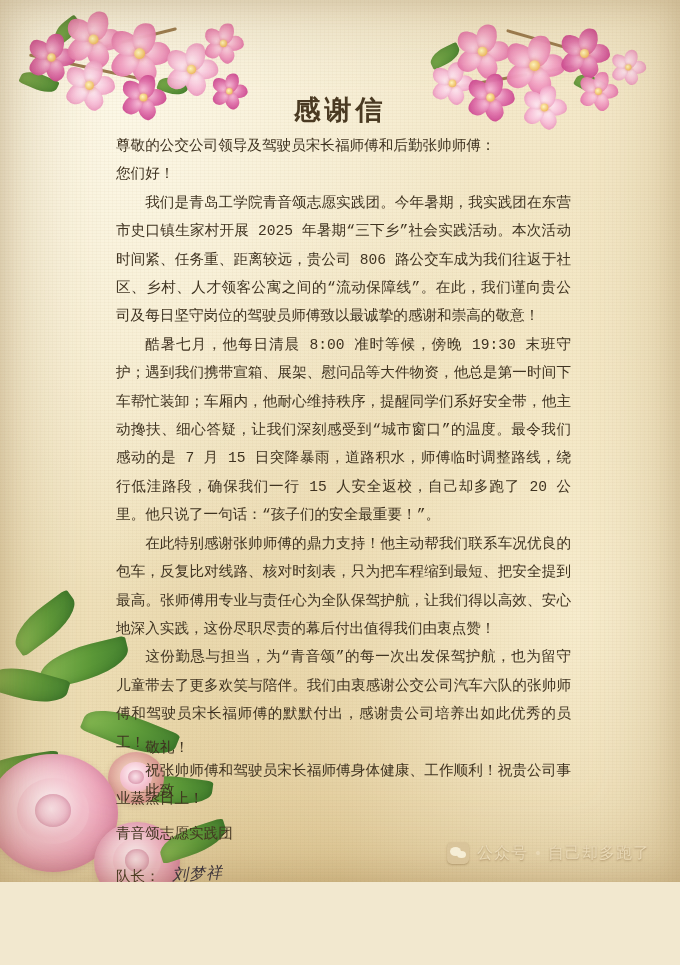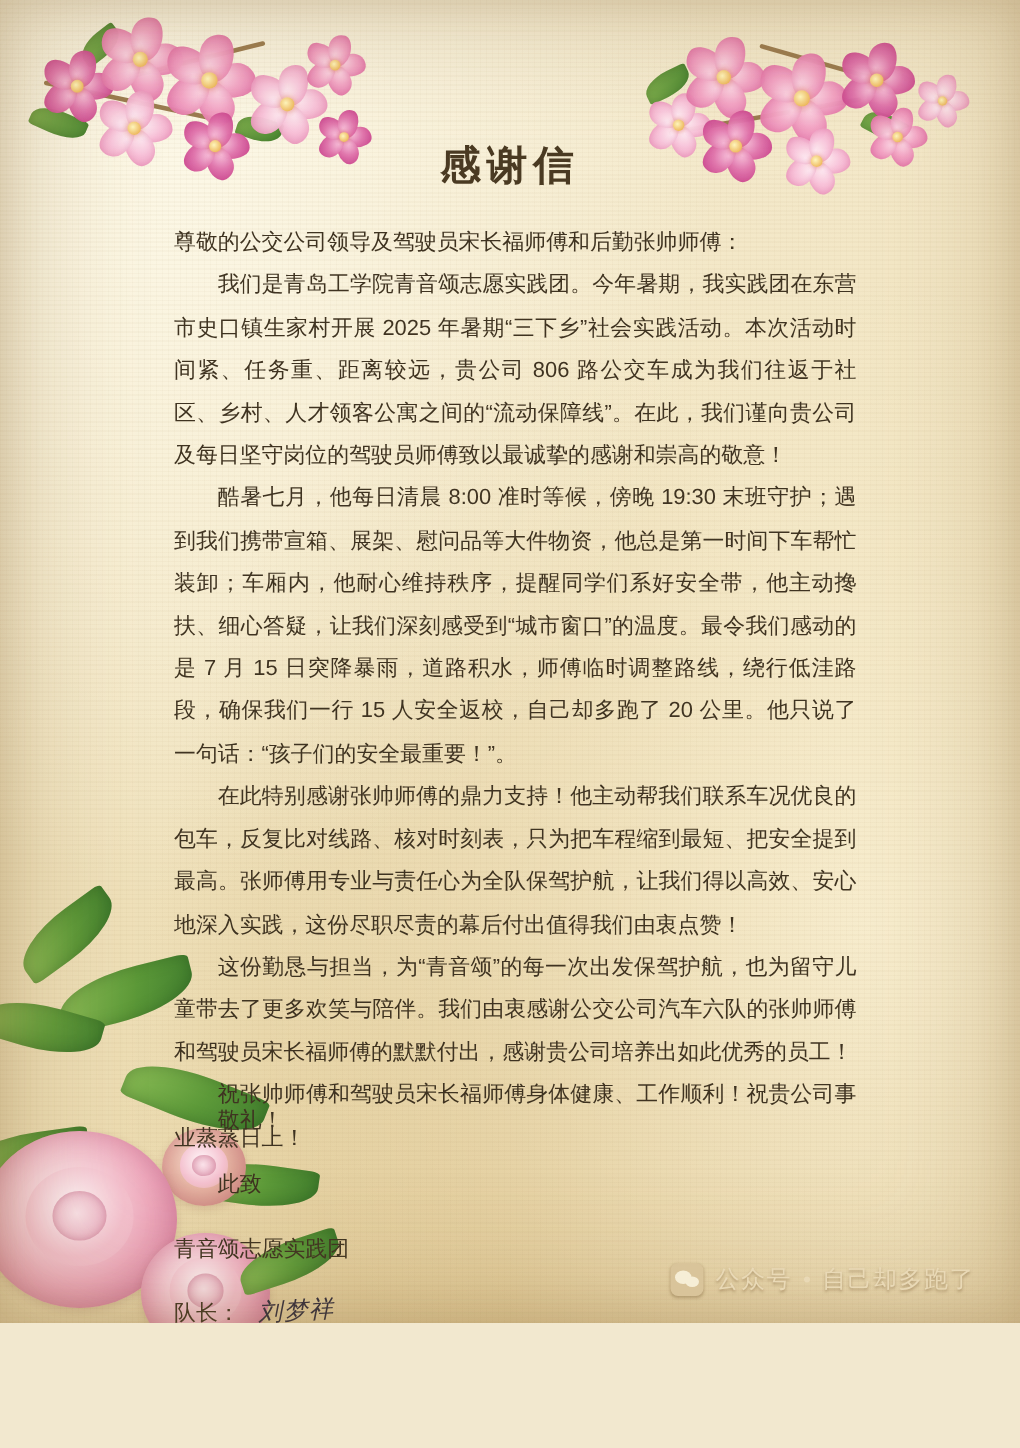--- a/index.html
+++ b/index.html
@@ -56,24 +56,24 @@
     width: 680px;
     text-align: center;
     font-family: "DejaVu Serif", serif;
     font-size: 27px;
     font-weight: 700;
     letter-spacing: 4px;
     color: #4a3a22;
   }
   .body-text {
     position: absolute;
-    top: 148px;
+    top: 132px;
     left: 116px;
     width: 455px;
-    font-family: Liberation Sans, sans-serif;
+    font-family: Liberation Mono, monospace;
     font-size: 14.6px;
     line-height: 28.4px;
     color: #3f3321;
     text-align: justify;
     text-justify: inter-character;
   }
   .body-text p {
     margin: 0;
   }
   .indent {
@@ -438,20 +438,21 @@
     <div class="rose rose-mid"></div>
     <div class="bleaf" style="left:176px; top:232px; width:70px; height:26px; transform:rotate(-18deg);"></div>
   </div>
 
   <div class="letter">
 
     <div class="title">感谢信</div>
 
     <div class="body-text">
       <p>尊敬的公交公司领导及驾驶员宋长福师傅和后勤张帅师傅：</p>
+      <p>您们好！</p>
       <p class="indent">我们是青岛工学院青音颂志愿实践团。今年暑期，我实践团在东营市史口镇生家村开展 2025 年暑期“三下乡”社会实践活动。本次活动时间紧、任务重、距离较远，贵公司 806 路公交车成为我们往返于社区、乡村、人才领客公寓之间的“流动保障线”。在此，我们谨向贵公司及每日坚守岗位的驾驶员师傅致以最诚挚的感谢和崇高的敬意！</p>
       <p class="indent">酷暑七月，他每日清晨 8:00 准时等候，傍晚 19:30 末班守护；遇到我们携带宣箱、展架、慰问品等大件物资，他总是第一时间下车帮忙装卸；车厢内，他耐心维持秩序，提醒同学们系好安全带，他主动搀扶、细心答疑，让我们深刻感受到“城市窗口”的温度。最令我们感动的是 7 月 15 日突降暴雨，道路积水，师傅临时调整路线，绕行低洼路段，确保我们一行 15 人安全返校，自己却多跑了 20 公里。他只说了一句话：“孩子们的安全最重要！”。</p>
       <p class="indent">在此特别感谢张帅师傅的鼎力支持！他主动帮我们联系车况优良的包车，反复比对线路、核对时刻表，只为把车程缩到最短、把安全提到最高。张师傅用专业与责任心为全队保驾护航，让我们得以高效、安心地深入实践，这份尽职尽责的幕后付出值得我们由衷点赞！</p>
       <p class="indent">这份勤恳与担当，为“青音颂”的每一次出发保驾护航，也为留守儿童带去了更多欢笑与陪伴。我们由衷感谢公交公司汽车六队的张帅师傅和驾驶员宋长福师傅的默默付出，感谢贵公司培养出如此优秀的员工！</p>
       <p class="indent">祝张帅师傅和驾驶员宋长福师傅身体健康、工作顺利！祝贵公司事业蒸蒸日上！</p>
     </div>
 
     <div class="sign-block">
       <p class="pad">敬礼！</p>
       <p class="pad">此致</p>

